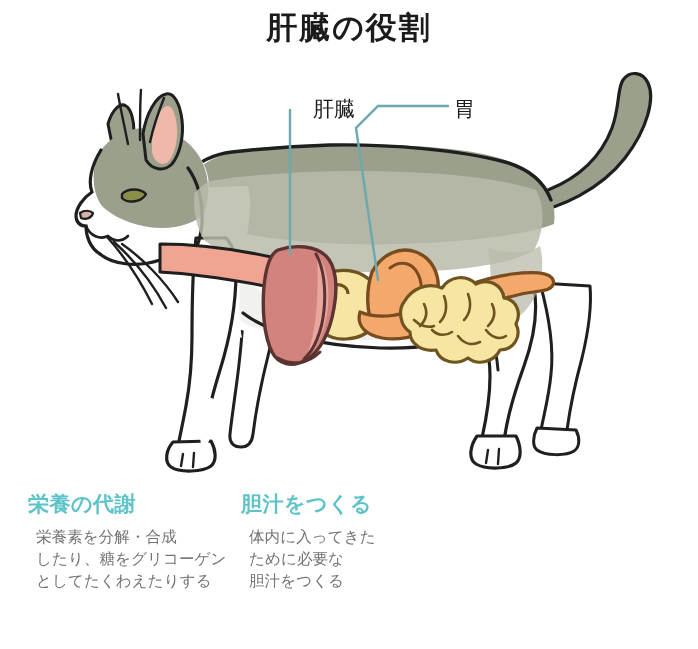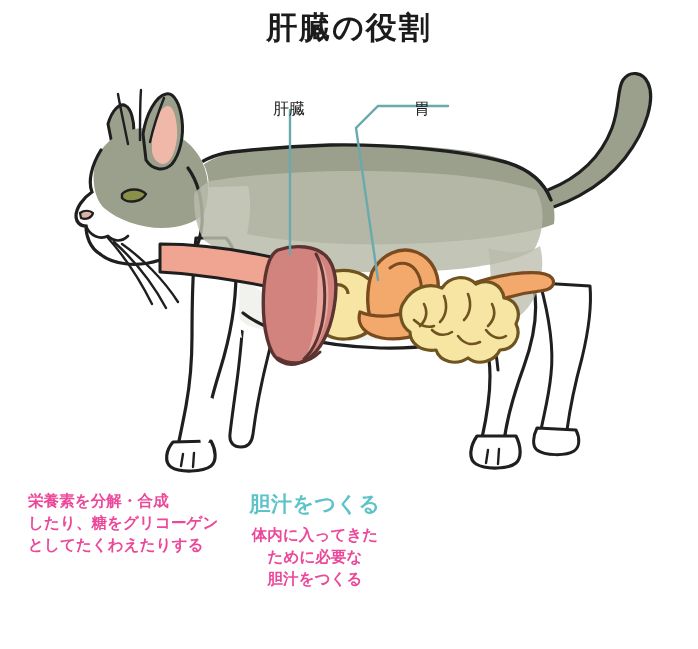--- a/index.html
+++ b/index.html
@@ -49,64 +49,65 @@
   }
   #illustration svg {
     display: block;
     width: 698px;
     height: 420px;
   }
 
   
   .callout-label {
     position: absolute;
-    font-size: 16px;
+    font-size: 21px;
     font-weight: 500;
     color: #1b1b1b;
     line-height: 20px;
     white-space: nowrap;
+    margin-left: 40px;
   }
   #label-liver { left: 273px; top: 99px; }
   #label-stomach { left: 414px; top: 99px; }
 
   
   #columns {
     position: absolute;
     left: 0;
     top: 490px;
     width: 698px;
     height: 159px;
   }
   .col {
     position: absolute;
     top: 0;
   }
   #col-0 { left: 28px; width: 212px; }
-  #col-1 { left: 230px; width: 170px; text-align: center; }
+  #col-1 { left: 241px; width: 170px; }
   #col-2 { left: 420px; width: 278px; }
 
   .col-heading {
     font-size: 21px;
     font-weight: 700;
     color: #5cc3c8;
     line-height: 28px;
     letter-spacing: 0.5px;
     margin: 0 0 6px 0;
     white-space: nowrap;
   }
   #col-2 .col-heading { letter-spacing: 0px; }
 
   .col-body {
     font-size: 15.5px;
-    font-weight: 700;
-    color: #ec4899;
+    font-weight: 400;
+    color: #737373;
     line-height: 22px;
     letter-spacing: 0.1px;
     white-space: pre-line;
-    margin: 0;
+    margin: 8px;
   }
   #col-2 .col-body { font-size: 15px; }
 </style>
 </head>
 <body style="background: rgb(255, 255, 255);">
 
 <div id="stage">
 
   <div id="title">肝臓の役割</div>
 
@@ -332,20 +333,21 @@
 
     </svg>
   </div>
 
   <div class="callout-label" id="label-liver">肝臓</div>
   <div class="callout-label" id="label-stomach">胃</div>
 
   <div id="columns">
 
     <div class="col" id="col-0">
+      <div class="col-heading" style="color: rgb(92, 195, 200);">栄養の代謝</div>
       <div class="col-body">栄養素を分解・合成
 したり、糖をグリコーゲン
 としてたくわえたりする</div>
     </div>
 
     <div class="col" id="col-1">
       <div class="col-heading" style="color: rgb(92, 195, 200);">胆汁をつくる</div>
       <div class="col-body">体内に入ってきた
 ために必要な
 胆汁をつくる</div>

